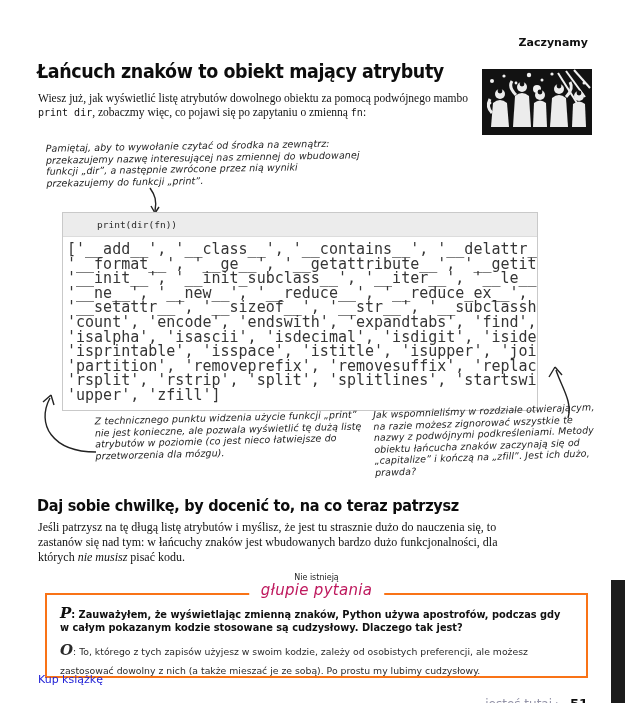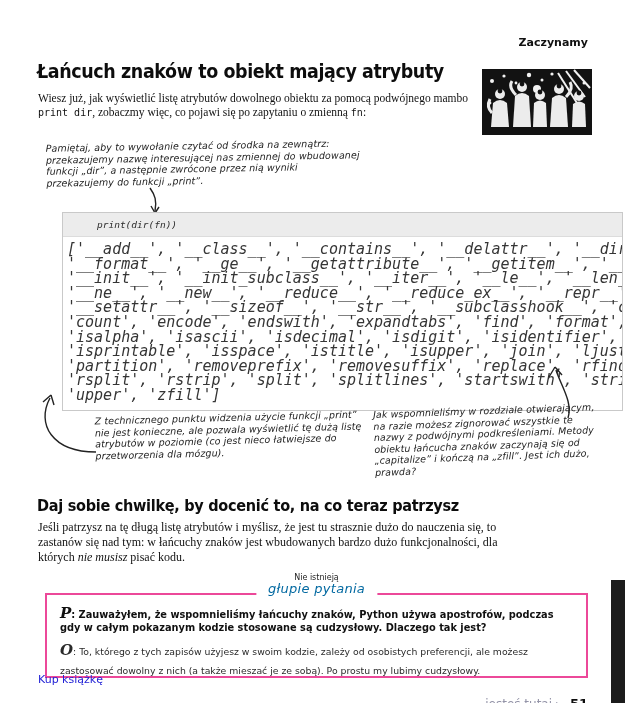--- a/index.html
+++ b/index.html
@@ -21,41 +21,41 @@
   .photo { position:absolute; left:482px; top:41px; width:110px; height:66px; }
 
   .hand { font-family:"DejaVu Sans", sans-serif; font-style:italic; font-size:9.5px;
           line-height:11.5px; color:#222; letter-spacing:0.1px; }
   .note1 { position:absolute; left:46px; top:112px; width:318px; transform:rotate(-1deg); }
   .note2 { position:absolute; left:95px; top:384px; width:268px; transform:rotate(-1.5deg); }
   .note3 { position:absolute; left:374px; top:377px; width:232px; transform:rotate(-2deg); }
 
   .arrow-svg { position:absolute; pointer-events:none; }
 
-  .codebox { position:absolute; left:62px; top:184px; width:561px; border:1px solid #c9c9c9;
-             background:#fff;font-style:italic; }
+  .codebox { position:absolute; left:62px; top:184px; width:476px; border:1px solid #c9c9c9;
+             background:#fff; }
   .codebox .cmd { background:#ececec; border-bottom:1px solid #dcdcdc; padding:6px 6px 6px 34px;
                   font-family:"DejaVu Sans Mono", monospace; font-size:9.5px; color:#2b2b2b; }
   .codebox .out { padding:5px 3px 7px 4px; font-family:"DejaVu Sans Mono", monospace;
                   font-size:15px; line-height:14.6px; color:#353535; white-space:pre; overflow:hidden; }
 
   .h2 { position:absolute; left:37px; top:469px; font-family:"DejaVu Sans", sans-serif;
         font-weight:800; font-size:14.5px; letter-spacing:-0.3px; color:#0d0d0d;
         transform:scale(1,1.08); transform-origin:left top; }
   .para2 { position:absolute; left:38px; top:492px; width:462px; font-size:12px;
            line-height:15px; color:#111; }
   .para2 .em { font-style:italic; }
 
   .qabox { position:absolute; left:45px; top:565px; width:543px; height:85px;
-           border:2px solid #ec4899; background:#fff; }
+           border:2px solid #f97316; background:#fff; }
   .qatitle { position:absolute; left:50%; top:-22px; transform:translateX(-50%);
              background:#fff; padding:0 12px; text-align:center; white-space:nowrap; }
   .qatitle .small { font-family:"DejaVu Sans", sans-serif; font-size:8px; color:#222; display:block; }
-  .qatitle .big { font-family:"DejaVu Sans", sans-serif; font-style:italic; font-size:13px;
-                  color:#0369a1; display:block; margin-top:-1px; letter-spacing:0.3px; }
+  .qatitle .big { font-family:"DejaVu Sans", sans-serif; font-style:italic; font-size:15px;
+                  color:#be185d; display:block; margin-top:-1px; letter-spacing:0.3px; }
   .qa-q { margin:12px 14px 0 13px; font-family:"DejaVu Sans", sans-serif; font-weight:bold;
           font-size:9.8px; line-height:13px; color:#111; }
   .qa-a { margin:7px 14px 0 13px; font-family:"DejaVu Sans", sans-serif; font-size:9.3px;
           line-height:19px; color:#2a2a2a; }
   .script-letter { font-family:"DejaVu Serif", serif; font-style:italic; font-weight:bold;
                    font-size:15px; }
 
   .link { font-family:"DejaVu Sans", sans-serif; font-size:11px; color:#2323d6;
           text-decoration:none; cursor:pointer; }
   .footer-left { position:absolute; left:38px; top:641px; }
@@ -157,21 +157,21 @@
 
   <h2 class="h2">Daj sobie chwilkę, by docenić to, na co teraz patrzysz</h2>
 
   <p class="para2"><span>Jeśli patrzysz na tę długą listę atrybutów i myślisz, że jest tu strasznie dużo do nauczenia się, to zastanów się nad tym: w łańcuchy znaków jest wbudowanych bardzo dużo funkcjonalności, dla których </span><span class="em">nie musisz</span><span> pisać kodu.</span></p>
 
   <div class="qabox">
     <div class="qatitle">
       <span class="small">Nie istnieją</span>
       <span class="big">głupie pytania</span>
     </div>
-    <p class="qa-q"><span class="script-letter">P</span><span>: Zauważyłem, że wspomnieliśmy łańcuchy znaków, Python używa apostrofów, podczas gdy w całym pokazanym kodzie stosowane są cudzysłowy. Dlaczego tak jest?</span></p>
+    <p class="qa-q"><span class="script-letter">P</span><span>: Zauważyłem, że wyświetlając zmienną znaków, Python używa apostrofów, podczas gdy w całym pokazanym kodzie stosowane są cudzysłowy. Dlaczego tak jest?</span></p>
     <p class="qa-a"><span class="script-letter">O</span><span>: To, którego z tych zapisów użyjesz w swoim kodzie, zależy od osobistych preferencji, ale możesz zastosować dowolny z nich (a także mieszać je ze sobą). Po prostu my lubimy cudzysłowy.</span></p>
   </div>
 
   <div class="footer-left">
     <a class="link">Kup książkę</a>
   </div>
 
   <div class="footer-right">
     <div>
       <span class="youarehere">jesteś tutaj ▸</span><span class="pagenum">51</span>

